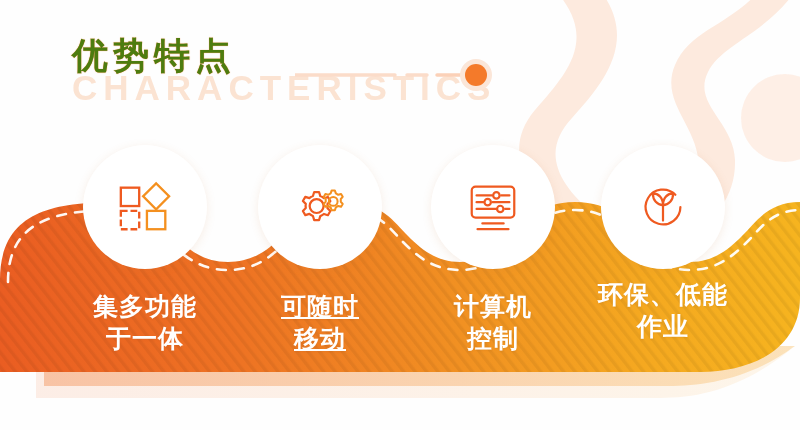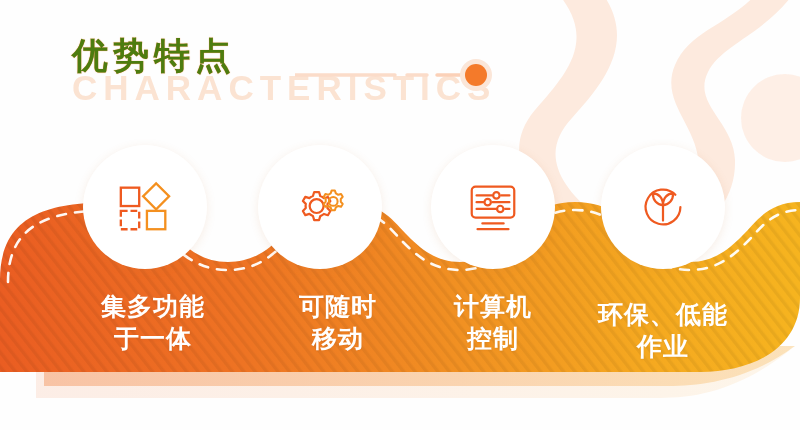--- a/index.html
+++ b/index.html
@@ -199,23 +199,23 @@
       <svg class="ico" viewBox="0 0 60 60">
         <g fill="none" stroke="#ef5a20" stroke-width="2.3" stroke-linecap="round">
           <path d="M48,30 a18,18 0 1 1 -5.2,-12.7"></path>
           <path d="M30,44 V27"></path>
           <path d="M30,28 C 30,20 25,16 19.5,16 C 19.5,23 24,28 30,28 Z"></path>
           <path d="M30,28 C 30,20 35,16 40.5,16 C 40.5,23 36,28 30,28 Z"></path>
         </g>
       </svg>
     </div>
 
-    <div class="label" style="left:63px; top:140px;">集多功能
+    <div class="label" style="left:55px; top:140px;">集多功能
 于一体</div>
-    <div class="label" style="left:248px; top:140px;">可随时
+    <div class="label" style="left:230px; top:140px;text-decoration:underline;">可随时
 移动</div>
     <div class="label" style="left:403px; top:140px;text-align:center;">计算机
 控制</div>
-    <div class="label" style="left:573px; top:148px;">环保、低能
+    <div class="label" style="left:573px; top:128px;">环保、低能
 作业</div>
   </div>
 
 </div>
 
 </body></html>

